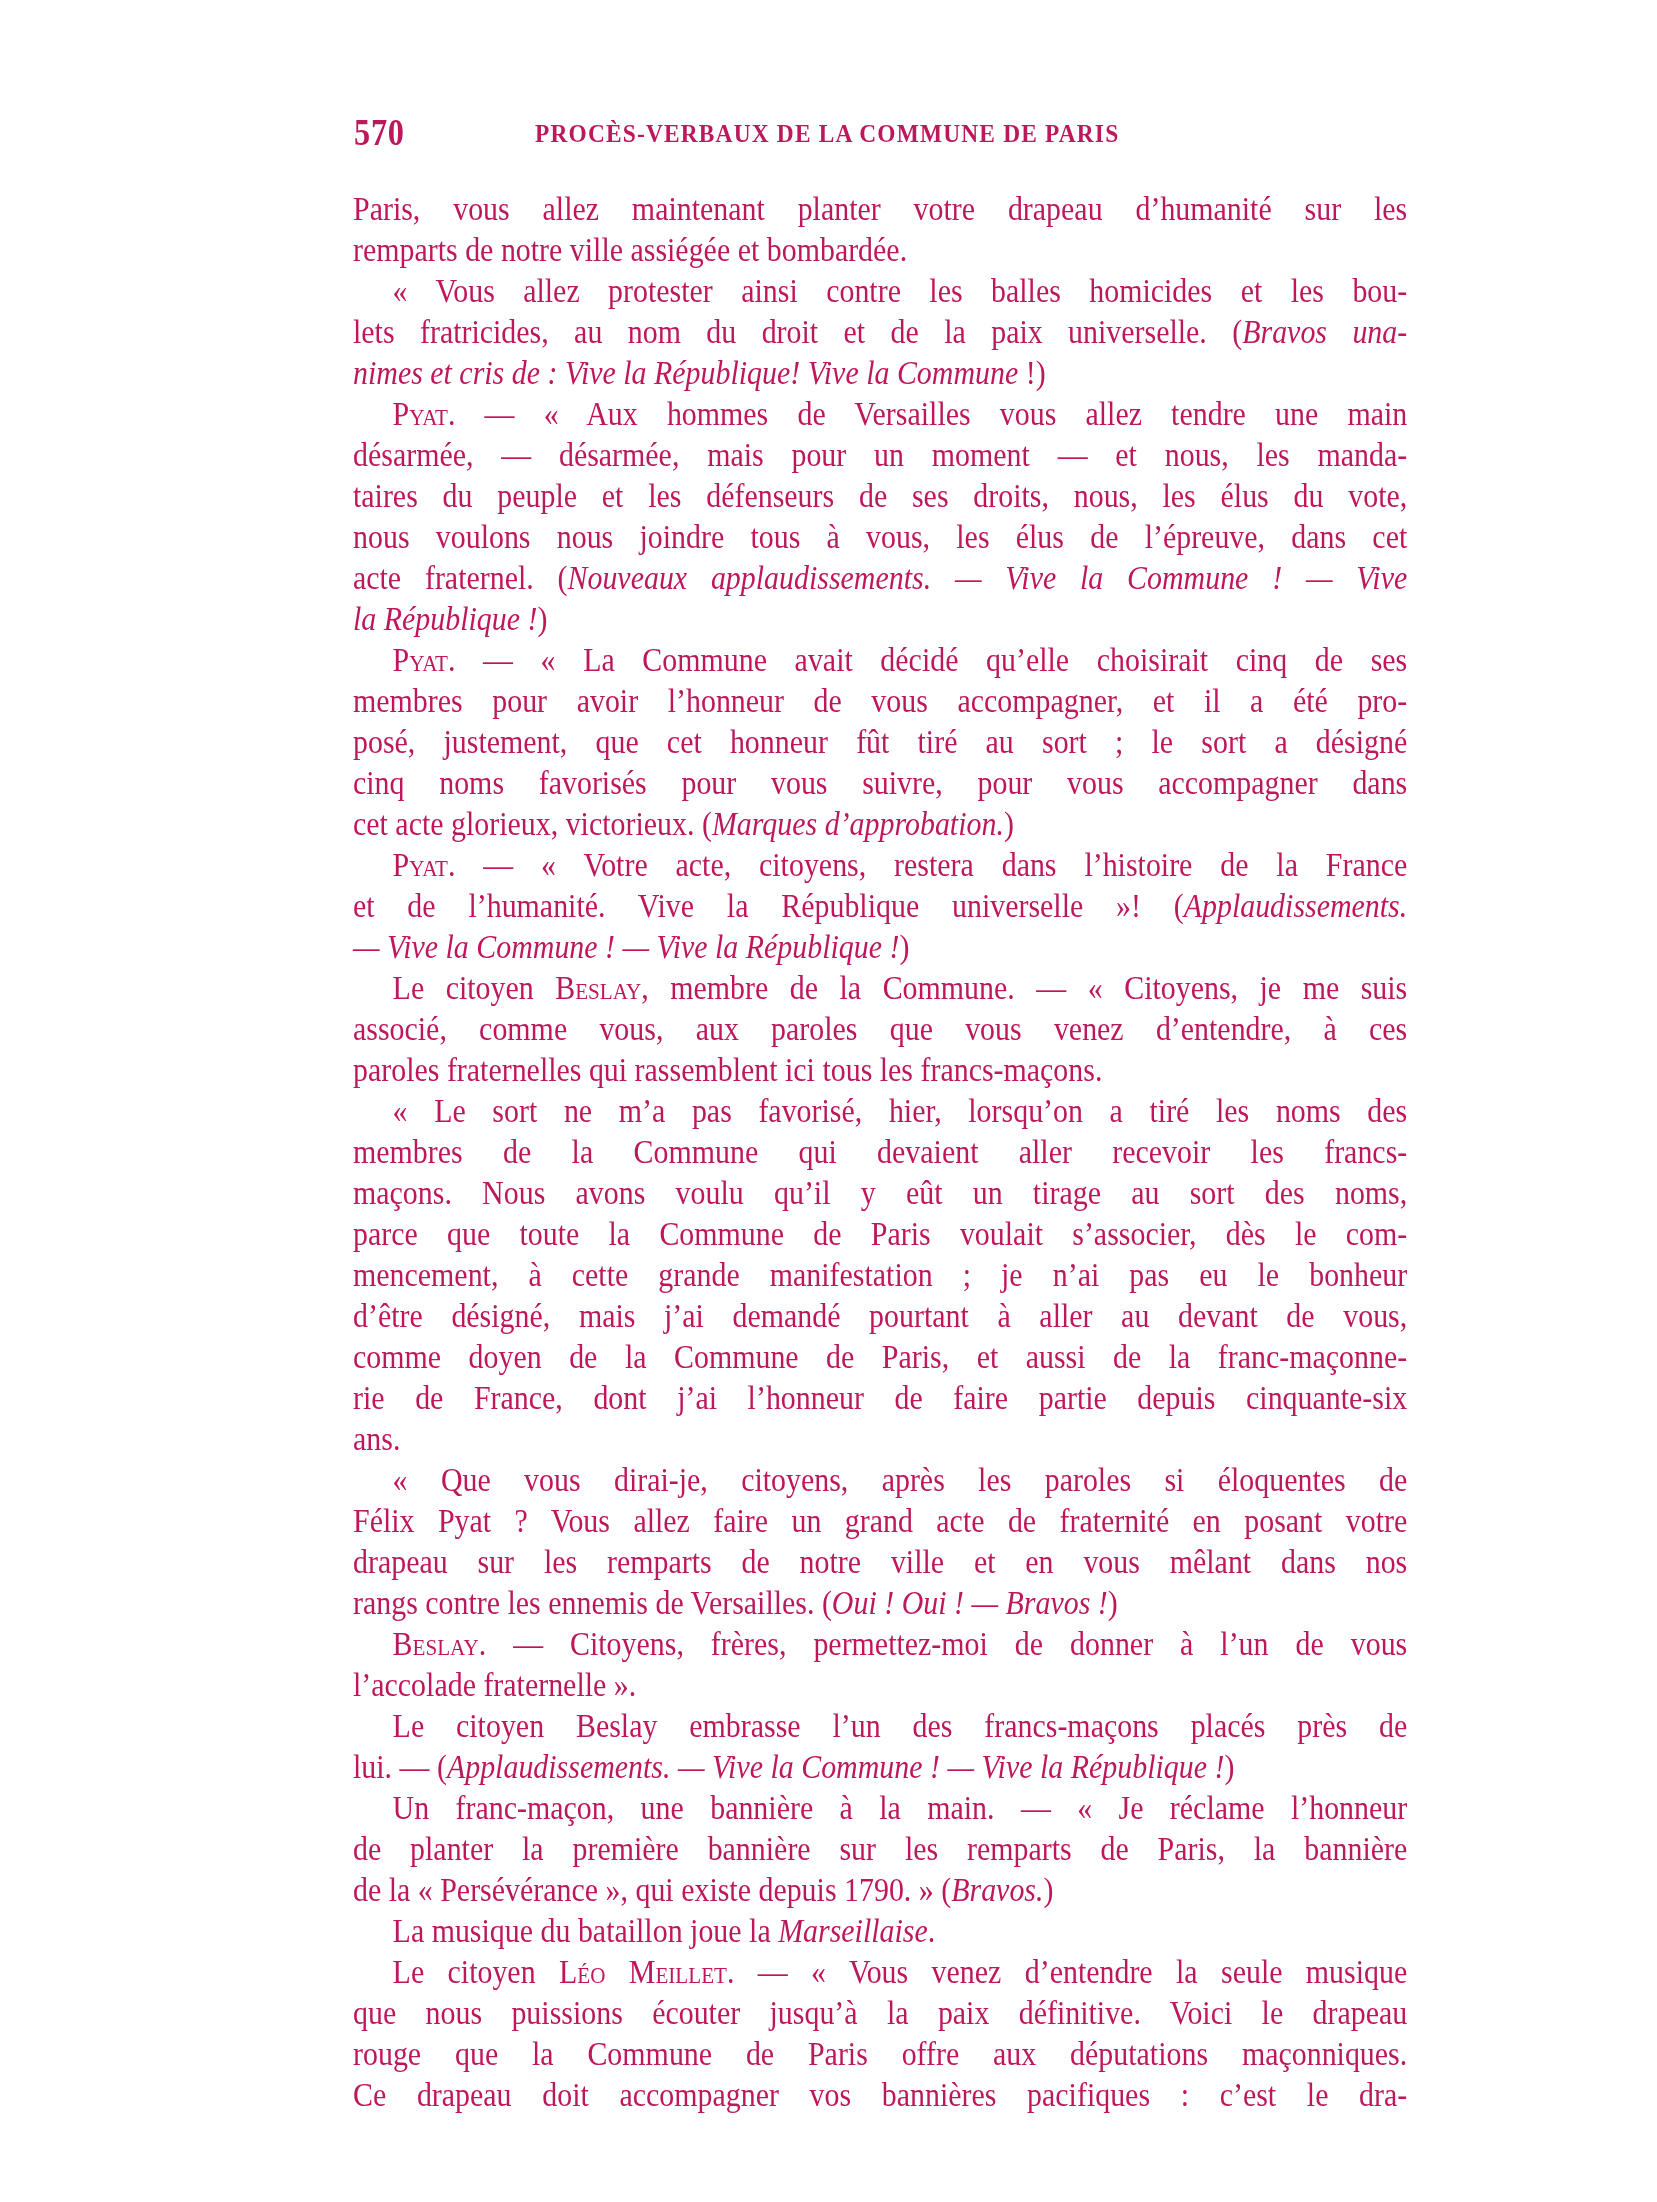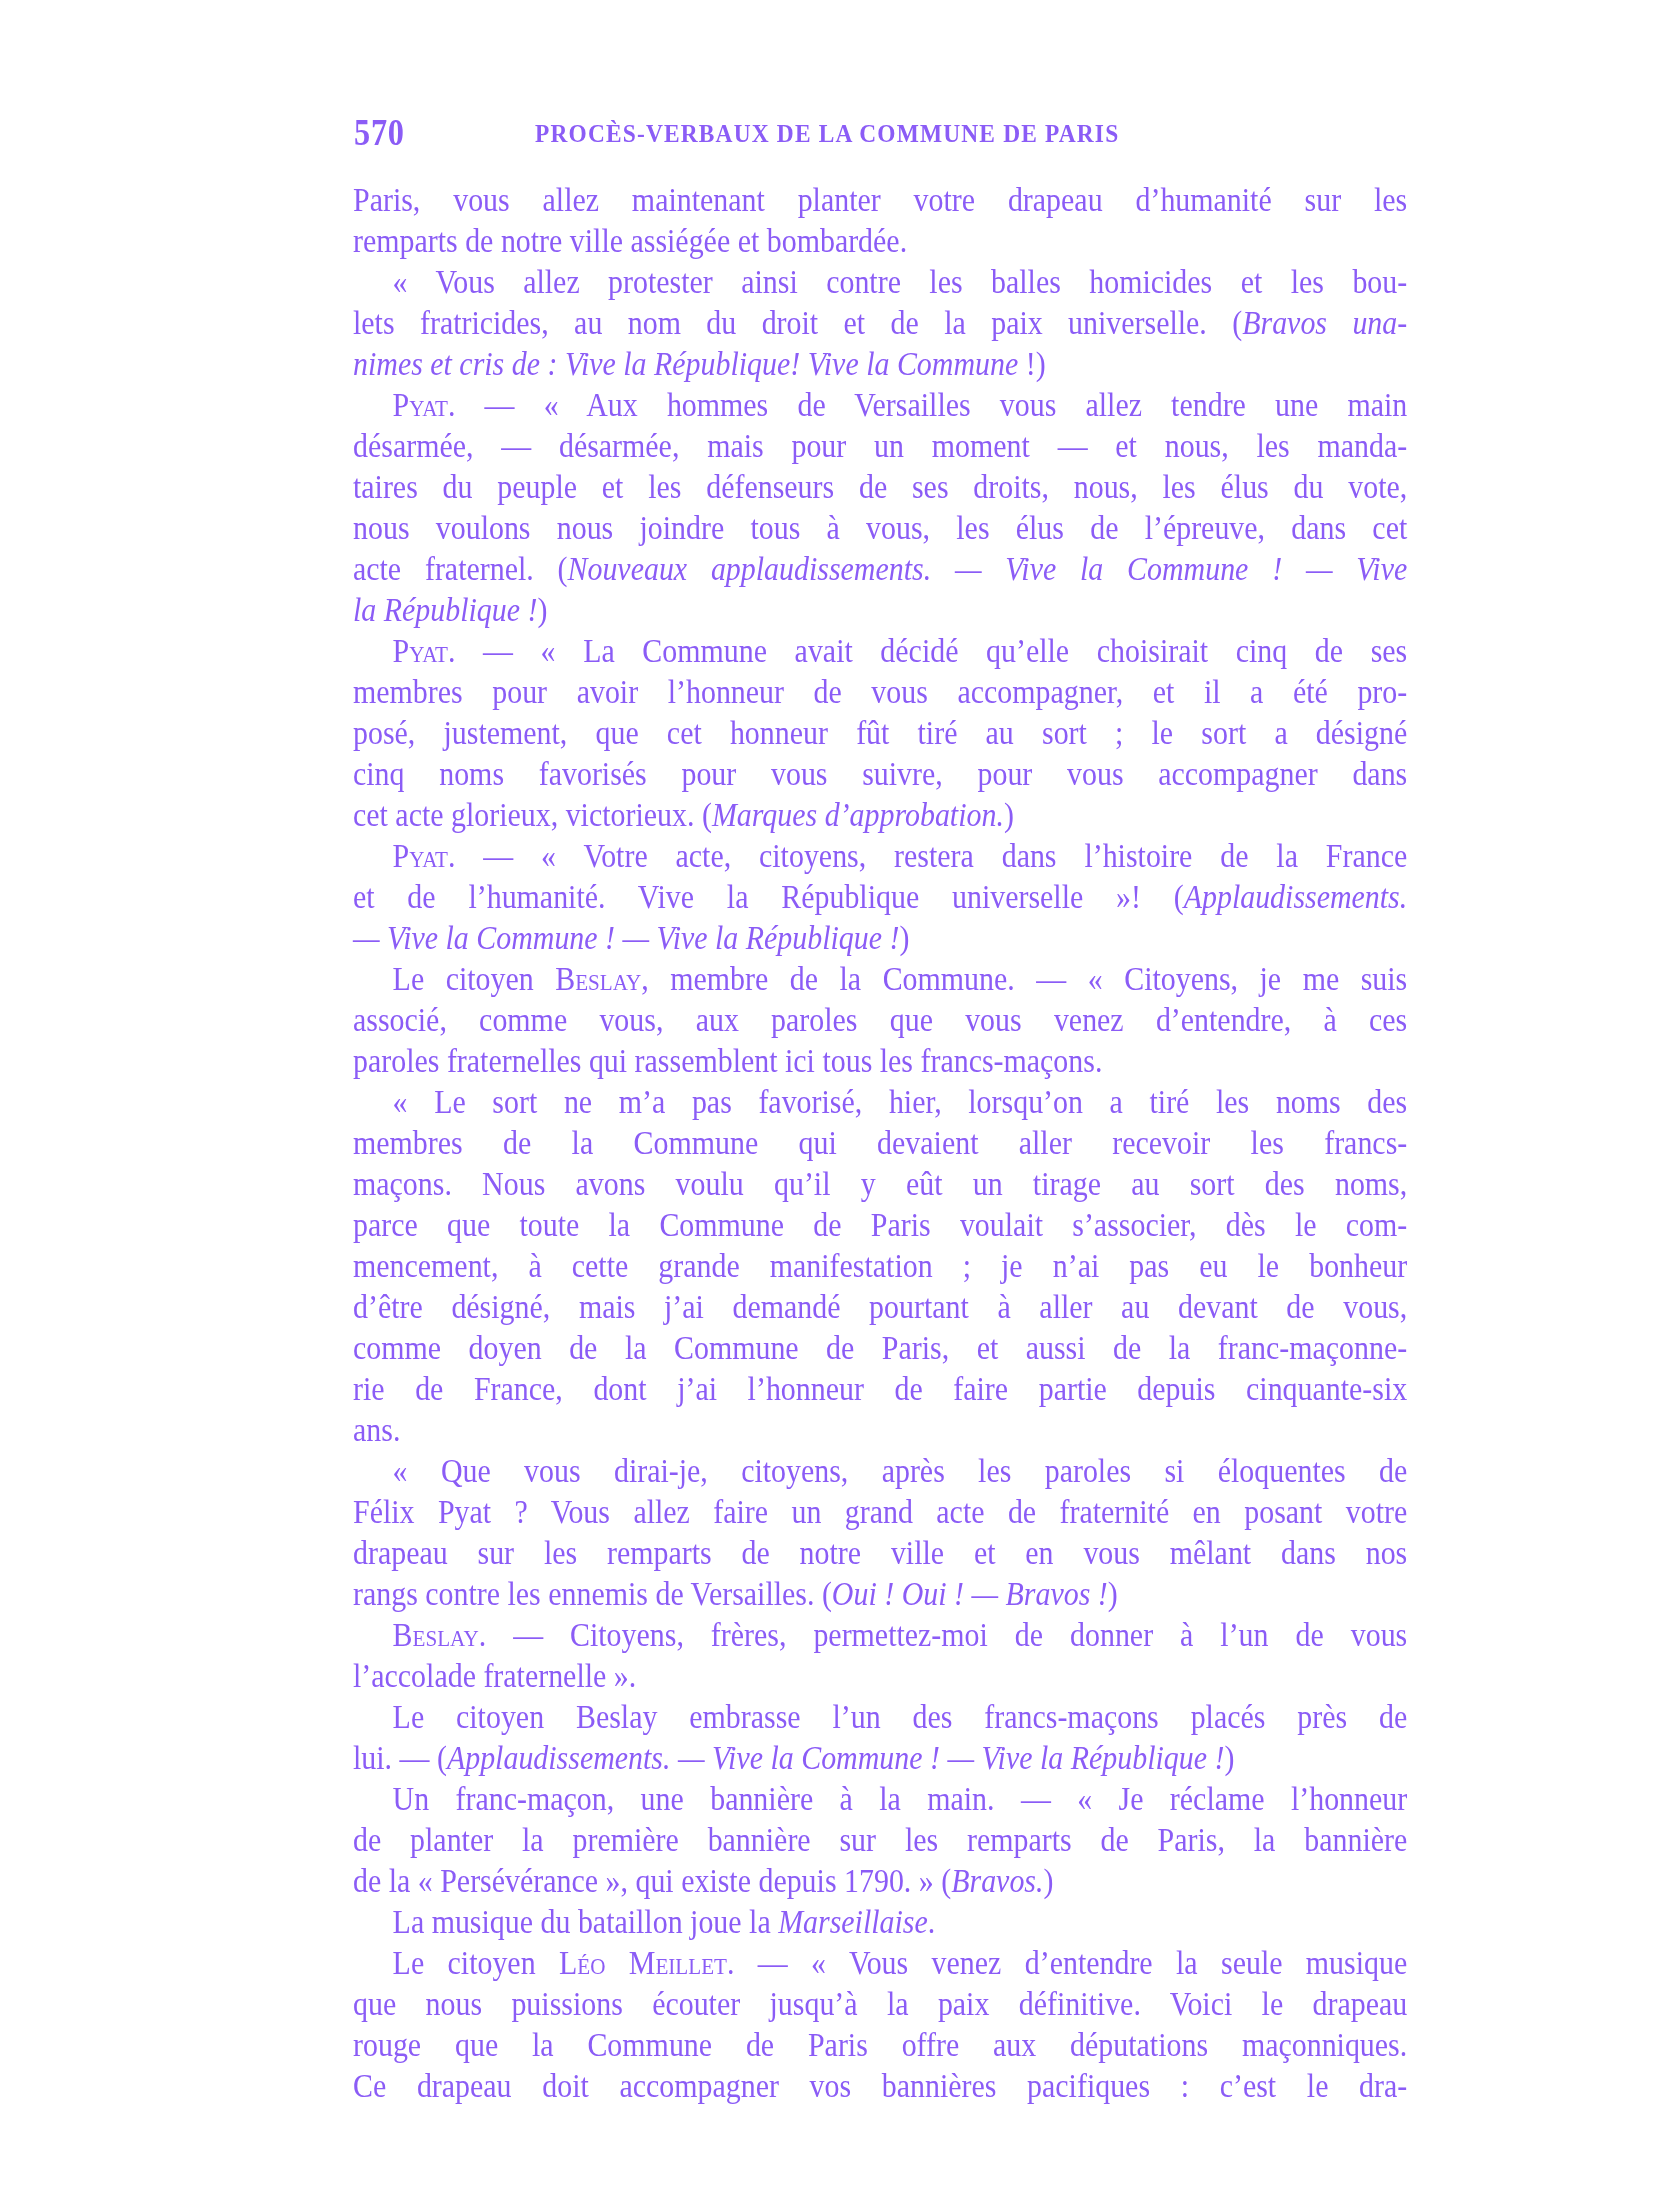--- a/index.html
+++ b/index.html
@@ -1,36 +1,36 @@
 <!DOCTYPE html>
 <html style="font-size:13.8px"><head>
 <meta charset="utf-8">
 <style>
   html, body { margin: 0; padding: 0; background: #ffffff; }
   body { width: 1658px; height: 2203px; position: relative; overflow: hidden; }
   .page {
     position: absolute; left: 0; top: 0; width: 1658px; height: 2203px;
-    background: #ffffff; color: #8b5cf6;
+    background: #ffffff; color: #be185d;
     font-family: "Liberation Serif", "DejaVu Serif", serif;
   }
   .header {
     position: absolute; left: 354px; top: 110px; width: 895px; height: 52px;
   }
   .page-number {
     position: absolute; left: 0; top: 0;
     font-size: 38px; font-weight: bold; letter-spacing: 0.9px;
     transform: scaleX(0.85); transform-origin: left top;
   }
   .running-title {
     position: absolute; left: 181px; top: 8.6px;
     font-size: 26px; font-weight: bold; letter-spacing: 1.3px; white-space: nowrap;
     transform: scaleX(0.9); transform-origin: left top;
   }
   .body-text {
-    position: absolute; left: 353px; top: 179px; width: 1054px;
+    position: absolute; left: 353px; top: 188px; width: 1054px;
   }
   .line {
     height: 41px; line-height: 41px;
     font-size: 34px; white-space: nowrap;
     text-align: justify; text-align-last: justify;
     transform: scaleX(0.88); transform-origin: left center;
     width: 1198px;
   }
   .line.last { text-align-last: left; }
   .line.indent { padding-left: 45px; box-sizing: border-box; }

